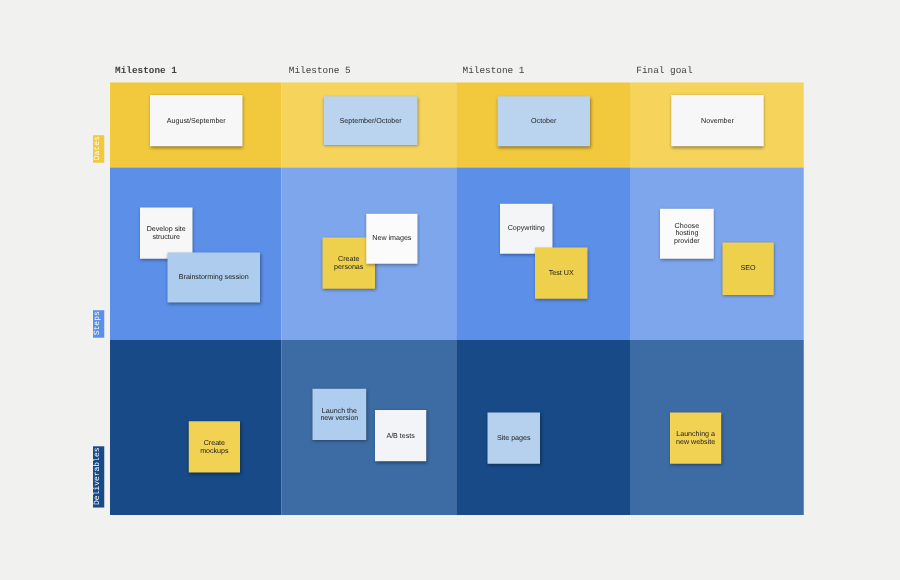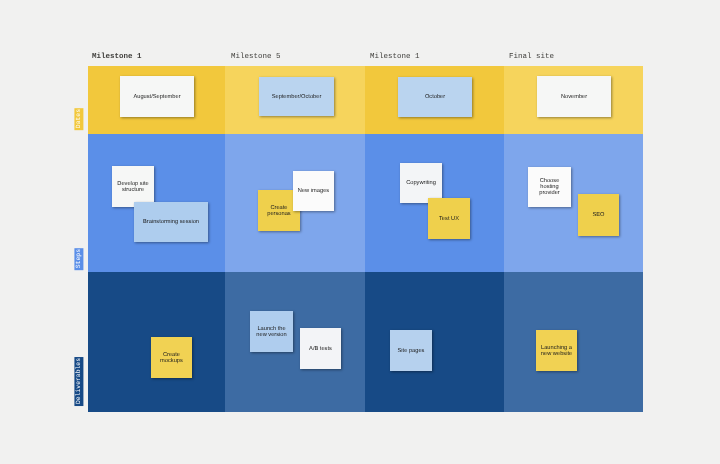--- a/index.html
+++ b/index.html
@@ -59,21 +59,21 @@
   .card > span { display: block; }
 </style>
 </head>
 <body>
 
 <div id="stage">
 
   <div class="col-header" style="left:92px;font-weight:bold;">Milestone 1</div>
   <div class="col-header" style="left:231px;">Milestone 5</div>
   <div class="col-header" style="left:370px;">Milestone 1</div>
-  <div class="col-header" style="left:509px;">Final site</div>
+  <div class="col-header" style="left:509px;">Final goal</div>
 
   <div class="rowlabel" style="top:108px; background:#f2c83c;">Dates</div>
   <div class="rowlabel" style="top:248px; background:#5b8fe8;">Steps</div>
   <div class="rowlabel" style="top:357px; background:#174a86;">Deliverables</div>
 
   <div class="board">
 
     <div class="cell" style="left:0px;   top:0px;   width:137px; height:68px;  background:#f2c83c;"></div>
     <div class="cell" style="left:137px; top:0px;   width:140px; height:68px;  background:#f6d45c;"></div>
     <div class="cell" style="left:277px; top:0px;   width:139px; height:68px;  background:#f2c83c;"></div>

